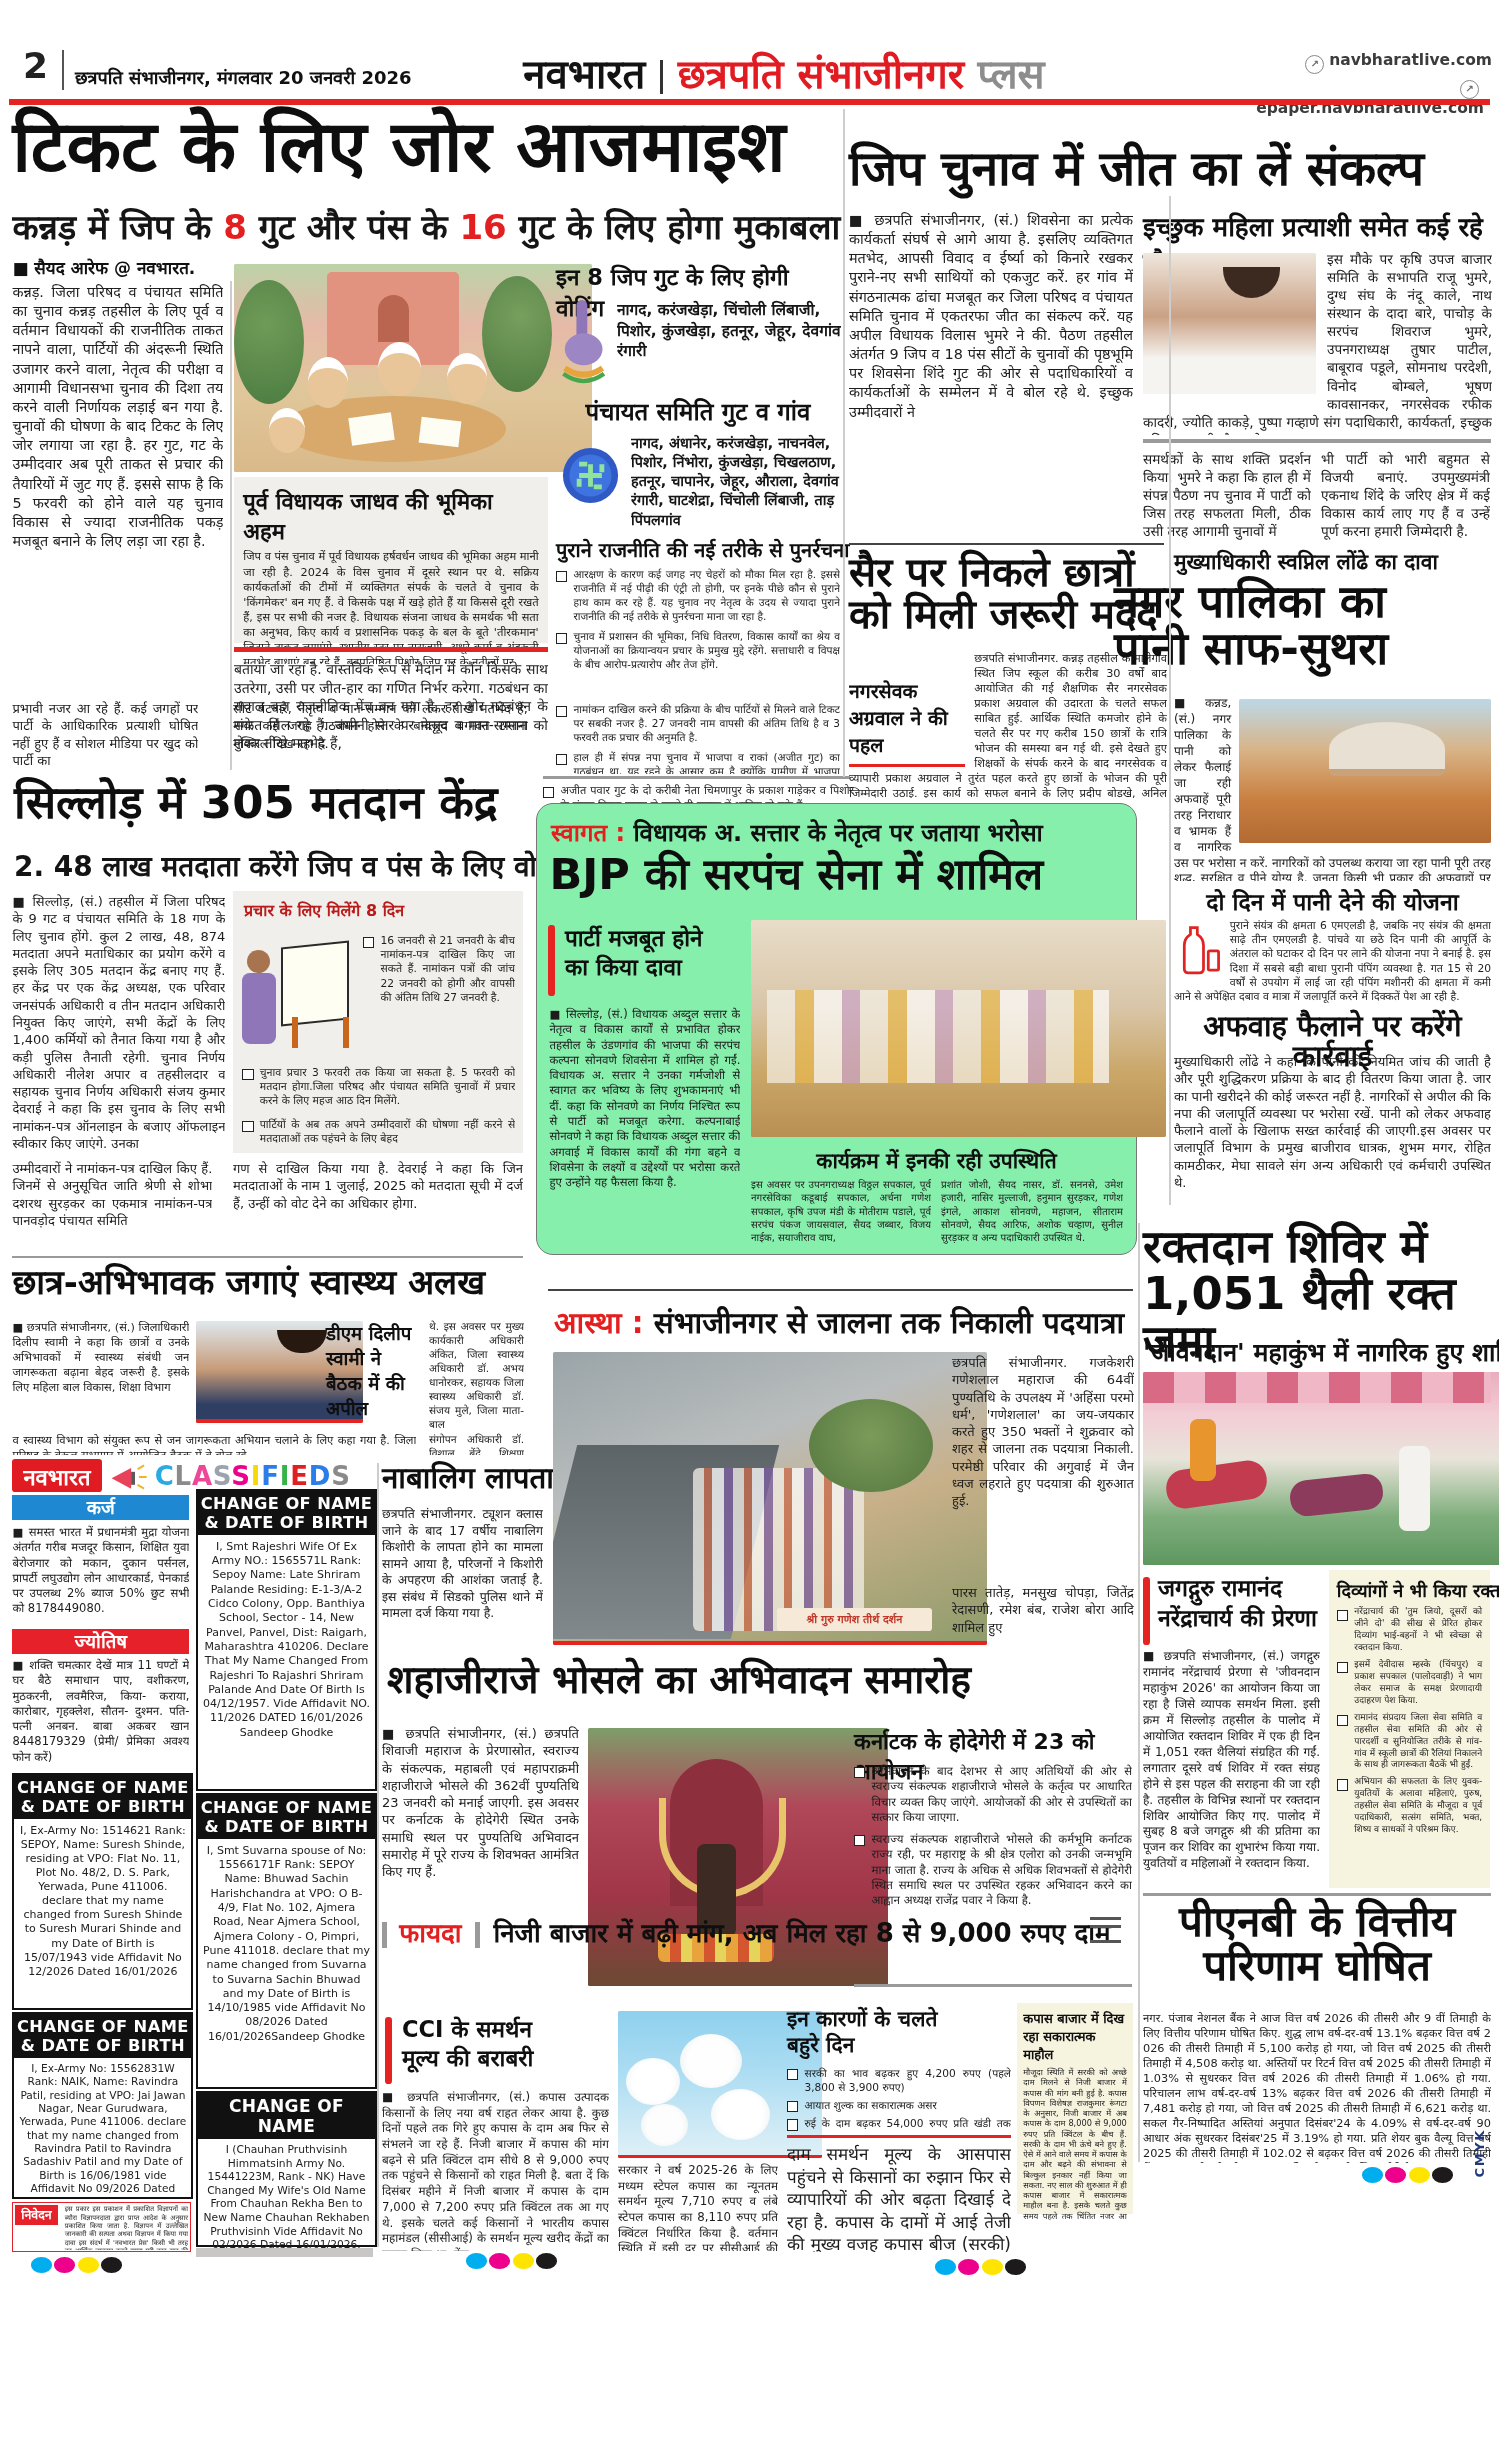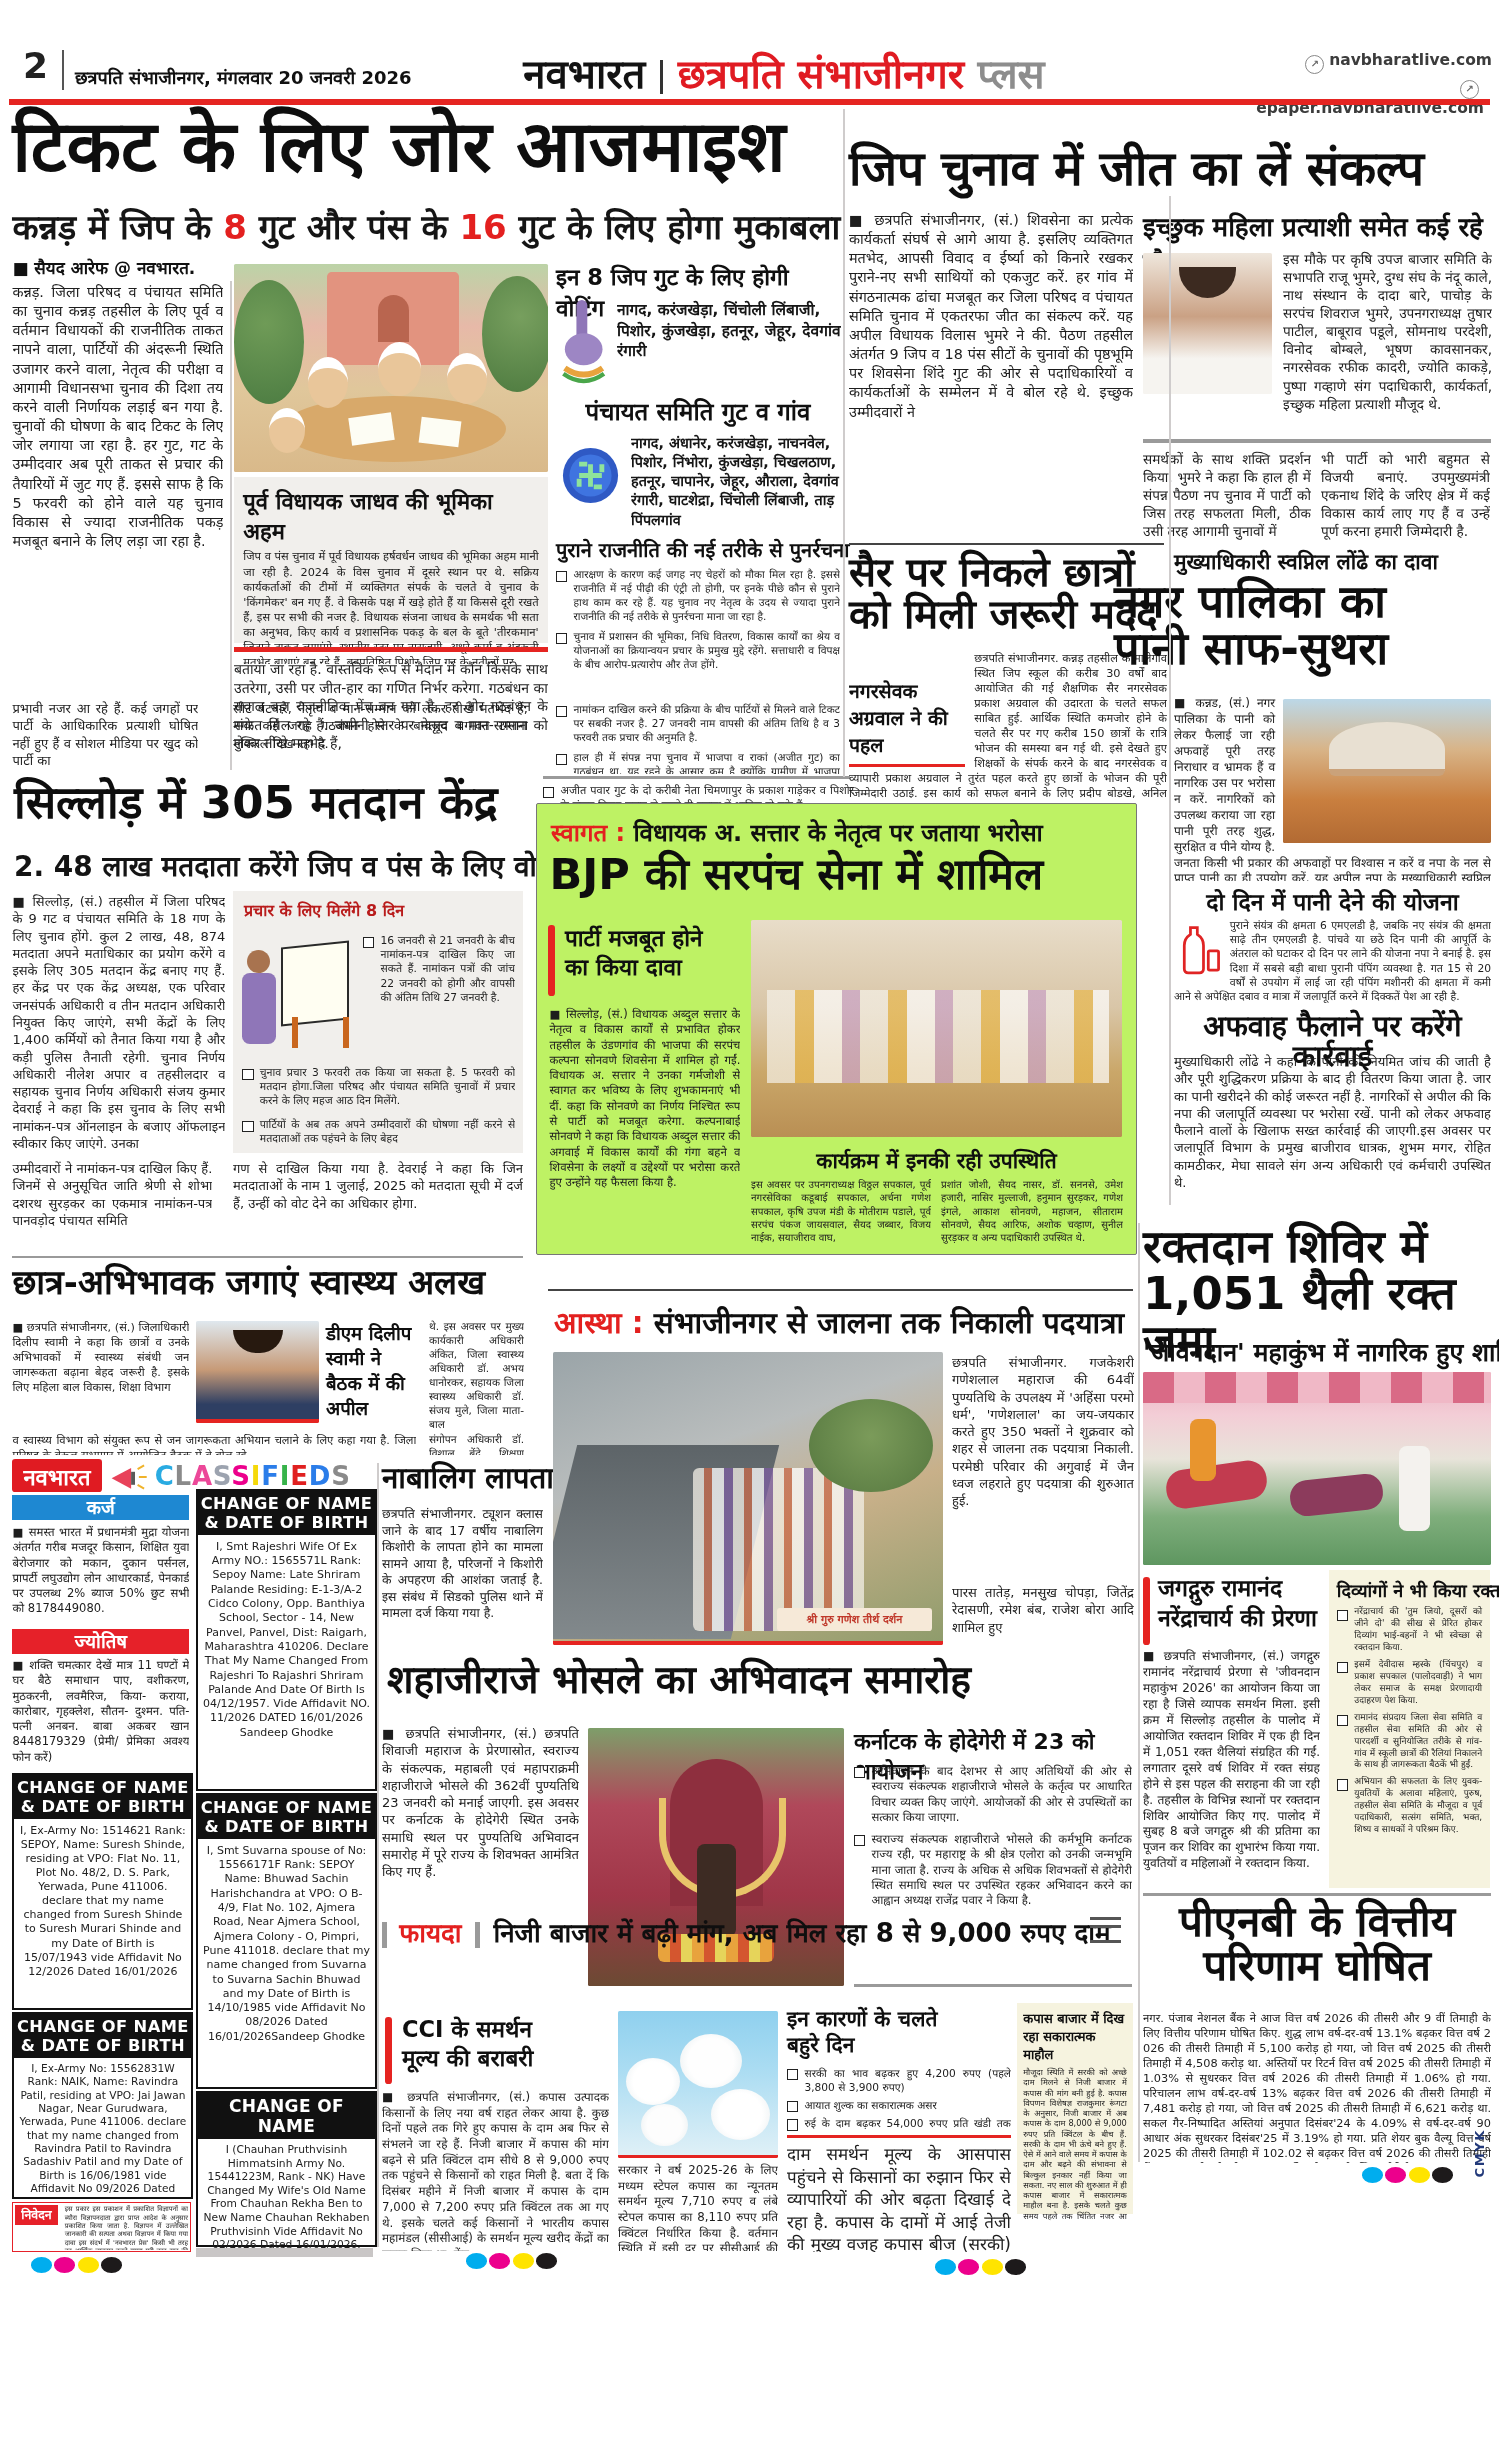--- a/index.html
+++ b/index.html
@@ -14,21 +14,21 @@
   .red{color:#e3201f;}
   .center{text-align:center;}
   .rule-red{background:#e52421;}
   .rule-gray{background:#9a9a9a;}
   .rule-dark{background:#444;}
   .graybox{background:#f1efec;}
   .cream{background:#f6f3df;}
   .boxed{border:2.3px solid #111;}
   .cn-head{background:#111;color:#fff;font-weight:900;text-align:center;letter-spacing:0.4px;}
   .cn-body{text-align:center;color:#222;}
-  .photo{overflow:hidden;border-radius:1.6px;}
+  .photo{overflow:hidden;border-radius:1.6px;padding-left:44px;}
   .bul{display:flex;gap:6.2px;margin-bottom:6.2px;}
   .sq{flex:0 0 9.3px;width:9.3px;height:9.3px;border:1.9px solid #222;margin-top:3.1px;background:#fff;}
   .dots span{display:inline-block;width:21px;height:15.5px;border-radius:50%;margin-right:2.3px;}
   .dot-c{background:#00adee;} .dot-m{background:#ec008c;} .dot-y{background:#ffe400;} .dot-k{background:#1d1a1b;}
   .vline{background:#cfcccc;width:1.6px;}
   .cl-letter{font-weight:900;font-size:26px;letter-spacing:0.8px;}
   .cl-letter:nth-child(1){color:#29abe2}.cl-letter:nth-child(2){color:#8a8a8a}.cl-letter:nth-child(3){color:#ec4899}
   .cl-letter:nth-child(4){color:#9ca3af}.cl-letter:nth-child(5){color:#ec008c}.cl-letter:nth-child(6){color:#f5d90a}
   .cl-letter:nth-child(7){color:#2b7de9}.cl-letter:nth-child(8){color:#37b34a}.cl-letter:nth-child(9){color:#e02020}
   .cl-letter:nth-child(10){color:#2b7de9}.cl-letter:nth-child(11){color:#8a8a8a}
@@ -220,21 +220,21 @@
     <div class="s ovh" style="left:9.3px;top:227px;width:273px;height:31px;">
       <div class="bul">
           <span class="sq"></span>
           <span class="bt j" style="font-size:10.7px;">पार्टियों के अब तक अपने उम्मीदवारों की घोषणा नहीं करने से मतदाताओं तक पहंचने के लिए बेहद</span>
         </div>
     </div>
   </div>
   <div class="s bt j ovh" style="left:12.4px;top:1160px;width:200px;height:87px;font-size:13px;">उम्मीदवारों ने नामांकन-पत्र दाखिल किए हैं. जिनमें से अनुसूचित जाति श्रेणी से शोभा दशरथ सुरड़कर का एकमात्र नामांकन-पत्र पानवड़ोद पंचायत समिति</div>
   <div class="s bt j ovh" style="left:233px;top:1160px;width:290px;height:87px;font-size:13px;">गण से दाखिल किया गया है. देवराई ने कहा कि जिन मतदाताओं के नाम 1 जुलाई, 2025 को मतदाता सूची में दर्ज हैं, उन्हीं को वोट देने का अधिकार होगा.</div>
 
-  <div class="s" style="left:536px;top:803px;width:599px;height:450px;border:1.6px solid #777;border-radius:2px;background:#bef264;text-decoration:underline;">
+  <div class="s" style="left:536px;top:803px;width:599px;height:450px;border:1.6px solid #777;border-radius:17px;background:#86efac;text-decoration:underline;">
     <div class="s xbold" style="left:14px;top:11px;font-size:24px;white-space:nowrap;"><span class="red">स्वागत :</span><span style="color:#101010;"> विधायक अ. सत्तार के नेतृत्व पर जताया भरोसा</span></div>
     <div class="s hl" style="left:12.4px;top:48px;width:578px;font-size:43px;white-space:nowrap;">BJP की सरपंच सेना में शामिल</div>
     <div class="s" style="left:11px;top:121px;width:7px;height:71px;background:#e52421;border-radius:3.1px;"></div>
     <div class="s xbold" style="left:28px;top:120px;font-size:22.5px;color:#0f0f0f;line-height:1.3;">
         <div>पार्टी मजबूत होने</div>
         <div>का किया दावा</div>
       </div>
     <div class="s bt j ovh" style="left:12.4px;top:203px;width:191px;height:233px;font-size:11.5px;">■ सिल्लोड़, (सं.) विधायक अब्दुल सत्तार के नेतृत्व व विकास कार्यों से प्रभावित होकर तहसील के उंडणगांव की भाजपा की सरपंच कल्पना सोनवणे शिवसेना में शामिल हो गईं. विधायक अ. सत्तार ने उनका गर्मजोशी से स्वागत कर भविष्य के लिए शुभकामनाएं भी दीं. कहा कि सोनवणे का निर्णय निश्चित रूप से पार्टी को मजबूत करेगा. कल्पनाबाई सोनवणे ने कहा कि विधायक अब्दुल सत्तार की अगवाई में विकास कार्यों की गंगा बहने व शिवसेना के लक्ष्यों व उद्देश्यों पर भरोसा करते हुए उन्होंने यह फैसला किया है.</div>
     <div class="s photo" style="left:214px;top:116px;width:371px;height:217px;background:linear-gradient(180deg,#e8ddc9 0%,#d9c6a8 40%,#caa769 70%,#b98f54 100%);">
       <div class="s" style="left:15.5px;top:70px;width:342px;height:93px;background:repeating-linear-gradient(90deg,#f5f1e8 0 28px,#e8b84d 28px 47px,#fff 47px 75px,#caa3c9 75px 93px);opacity:.7;"></div>

